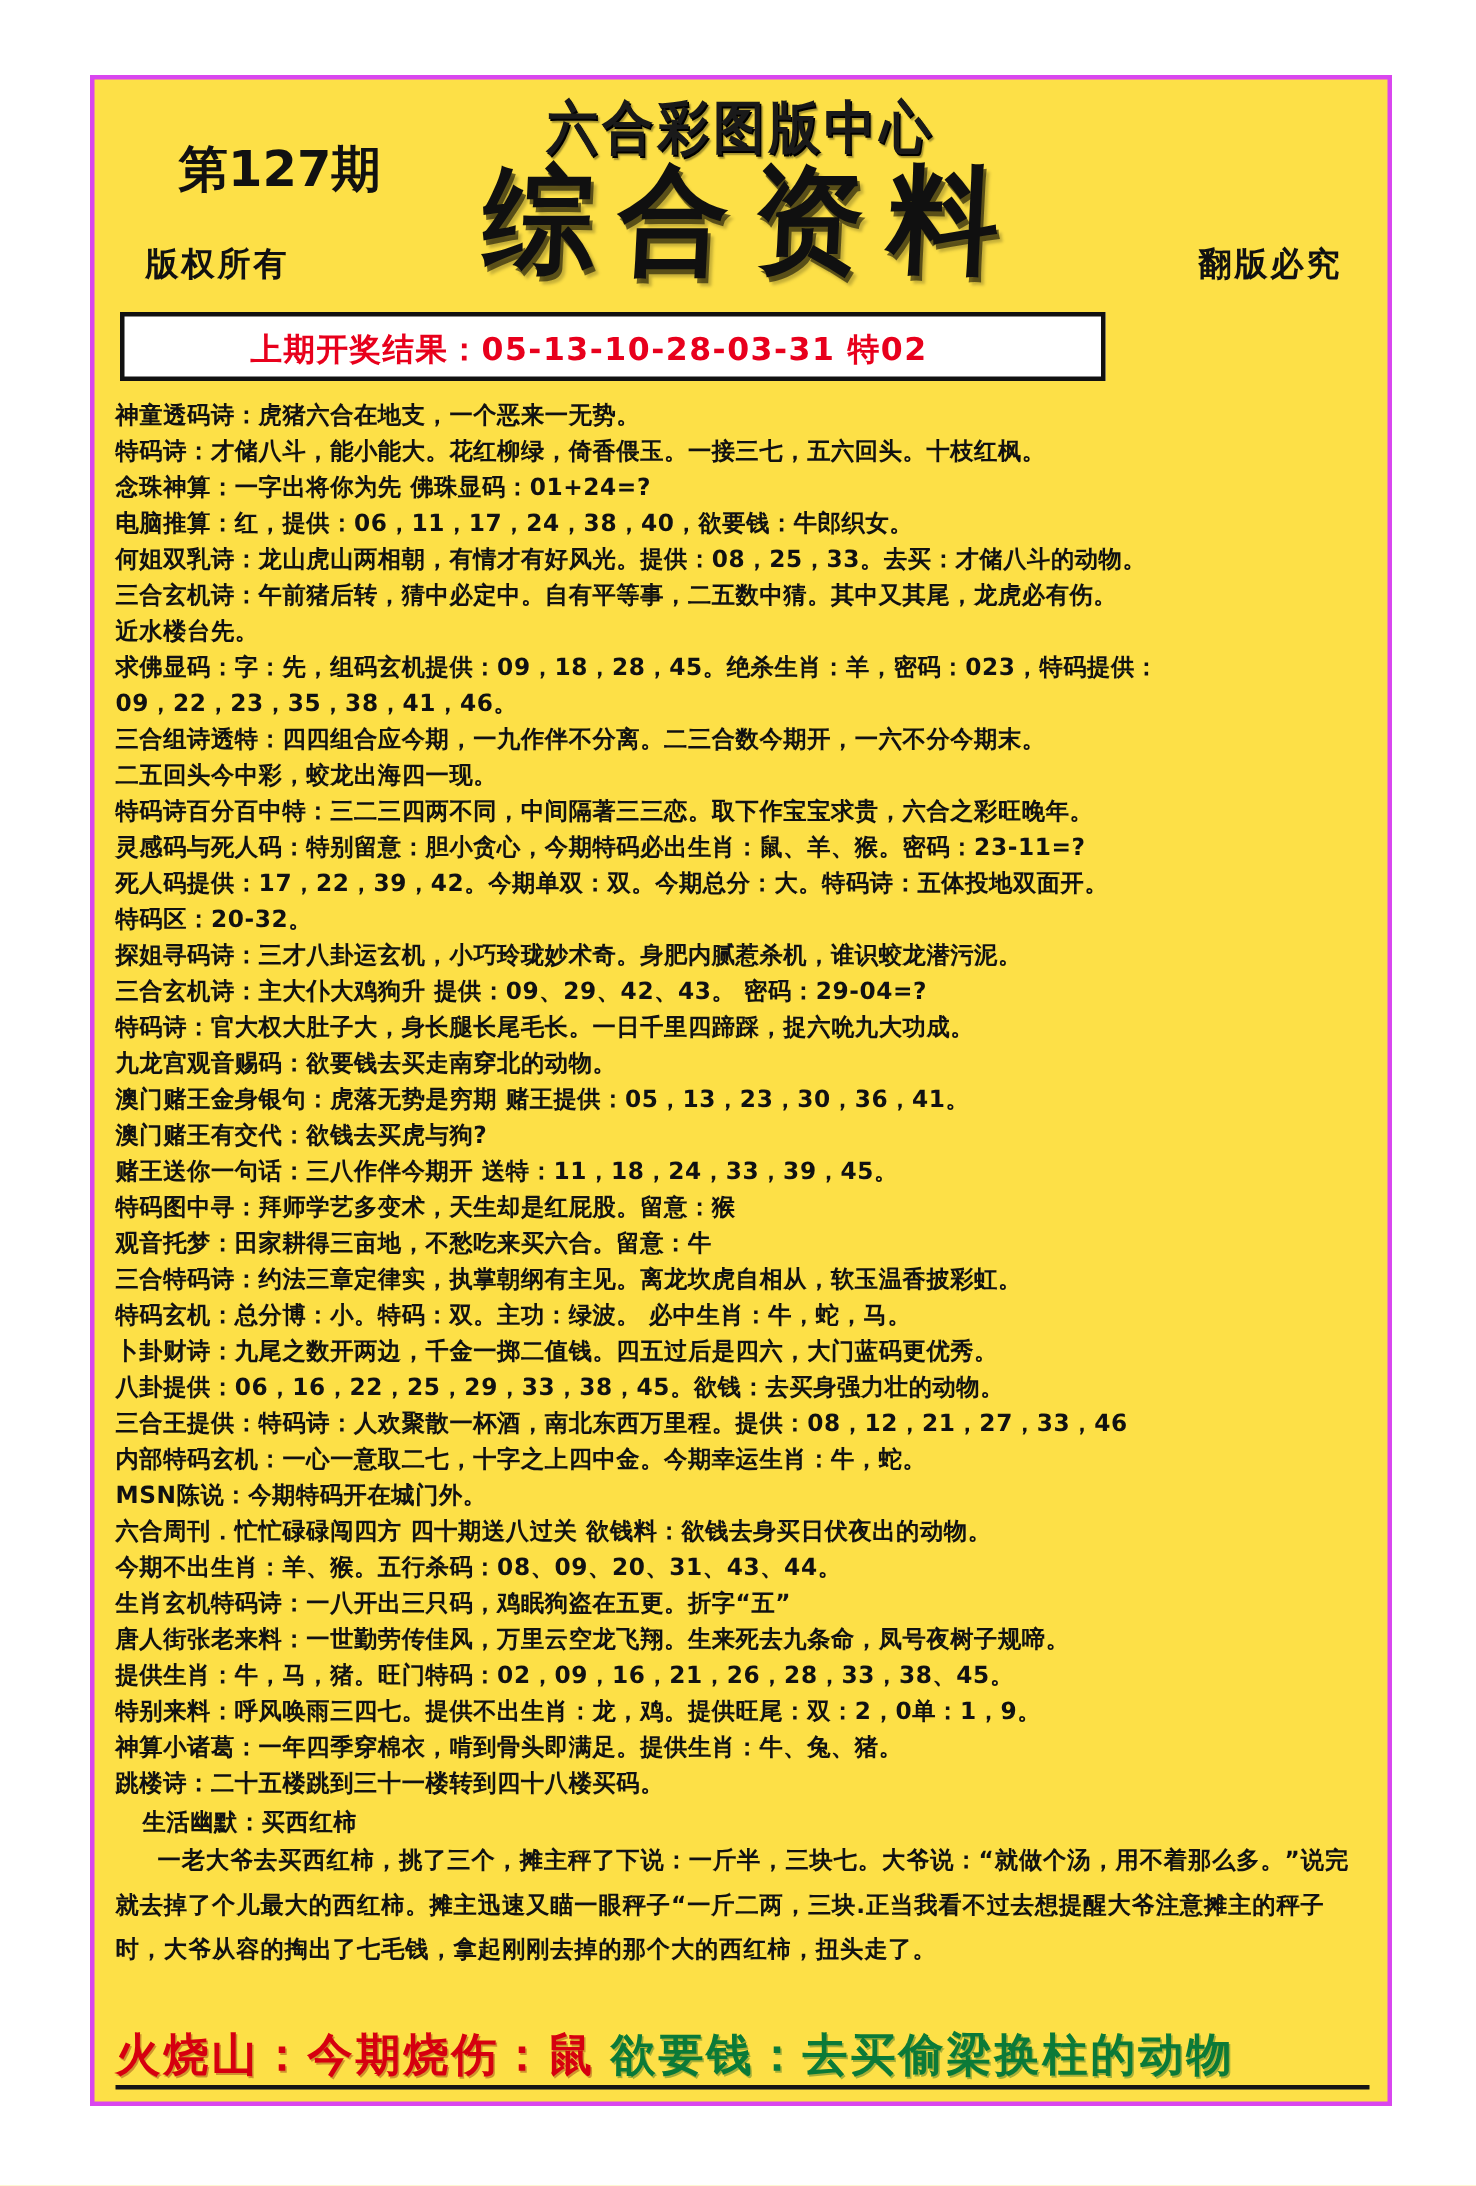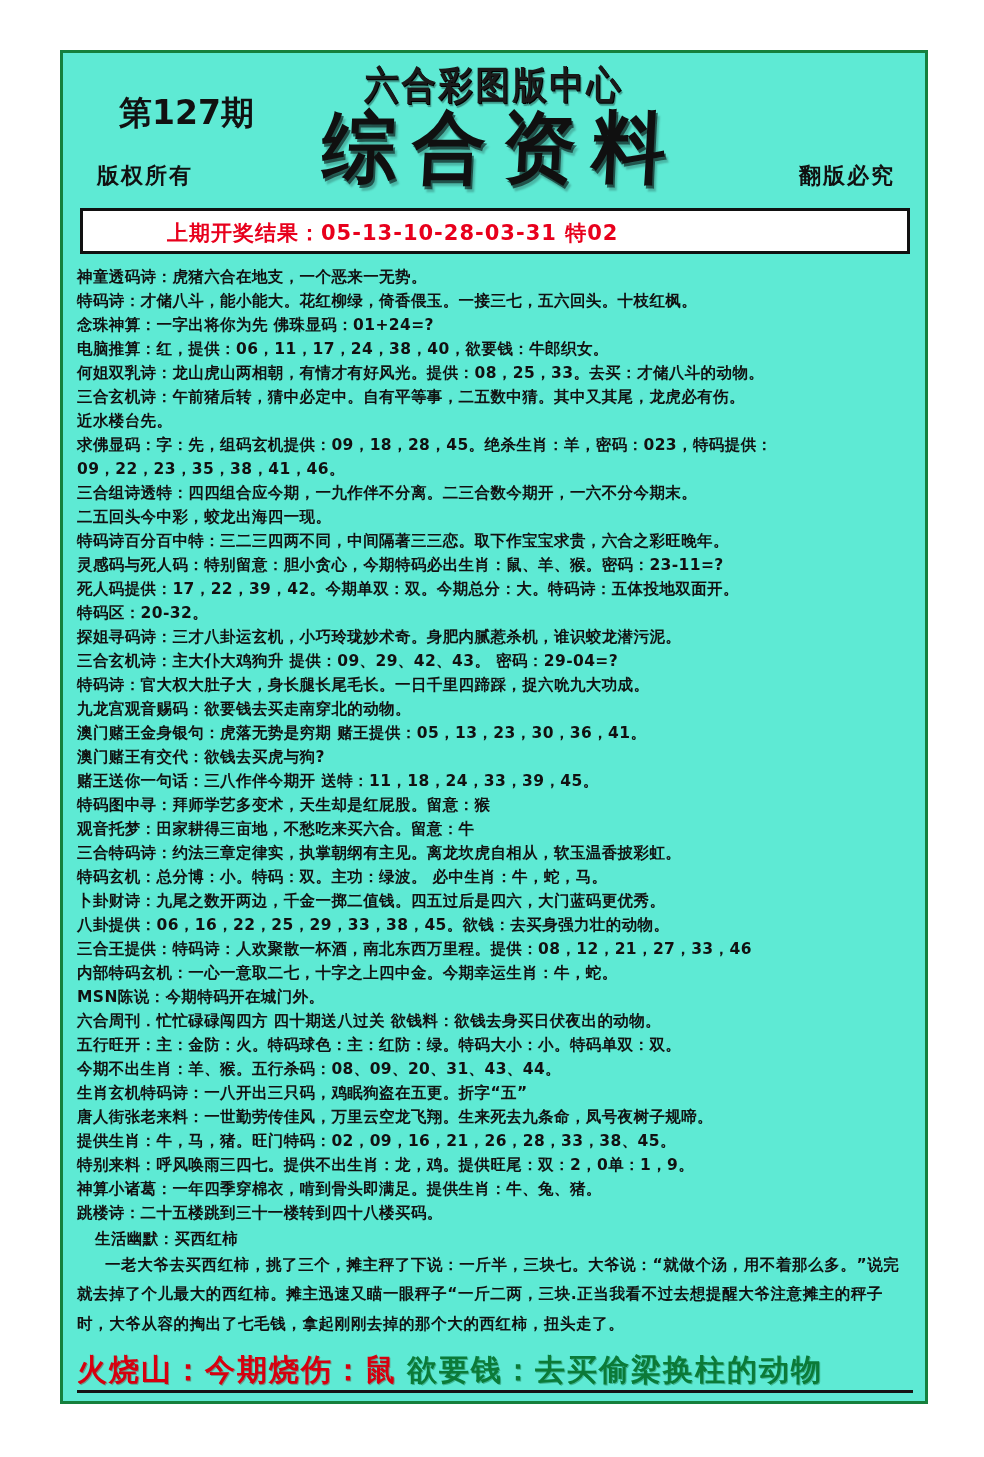--- a/index.html
+++ b/index.html
@@ -15,23 +15,23 @@
     overflow: hidden;
   }
 
   
   #page-frame {
     position: absolute;
     left: 60px;
     top: 50px;
     width: 868px;
     height: 1354px;
-    border: 3px solid #15803d;
+    border: 3px solid #d946ef;
     box-sizing: border-box;
-    background: #5eead4;
+    background: #fde047;
   }
 
   
   #masthead {
     position: relative;
     height: 148px;
   }
   #issue-number {
     position: absolute;
     left: 56px;
@@ -91,21 +91,21 @@
     font-size: 22px;
     color: #111;
     letter-spacing: 2px;
   }
 
   
   #result-band {
     position: absolute;
     left: 17px;
     top: 155px;
-    width: 830px;
+    width: 657px;
     height: 46px;
     border: 3px solid #111;
     box-sizing: border-box;
     background: #fff;
   }
   #result-text {
     position: absolute;
     left: 84px;
     top: 8px;
     font-family: "DejaVu Sans", sans-serif;
@@ -217,21 +217,20 @@
         <div class="line">特码图中寻：拜师学艺多变术，天生却是红屁股。留意：猴</div>
         <div class="line">观音托梦：田家耕得三亩地，不愁吃来买六合。留意：牛</div>
         <div class="line">三合特码诗：约法三章定律实，执掌朝纲有主见。离龙坎虎自相从，软玉温香披彩虹。</div>
         <div class="line">特码玄机：总分博：小。特码：双。主功：绿波。 必中生肖：牛，蛇，马。</div>
         <div class="line">卜卦财诗：九尾之数开两边，千金一掷二值钱。四五过后是四六，大门蓝码更优秀。</div>
         <div class="line">八卦提供：06，16，22，25，29，33，38，45。欲钱：去买身强力壮的动物。</div>
         <div class="line">三合王提供：特码诗：人欢聚散一杯酒，南北东西万里程。提供：08，12，21，27，33，46</div>
         <div class="line">内部特码玄机：一心一意取二七，十字之上四中金。今期幸运生肖：牛，蛇。</div>
         <div class="line">MSN陈说：今期特码开在城门外。</div>
         <div class="line">六合周刊．忙忙碌碌闯四方   四十期送八过关  欲钱料：欲钱去身买日伏夜出的动物。</div>
-        <div class="line">五行旺开：主：金防：火。特码球色：主：红防：绿。特码大小：小。特码单双：双。</div>
         <div class="line">今期不出生肖：羊、猴。五行杀码：08、09、20、31、43、44。</div>
         <div class="line">生肖玄机特码诗：一八开出三只码，鸡眠狗盗在五更。折字“五”</div>
         <div class="line">唐人街张老来料：一世勤劳传佳风，万里云空龙飞翔。生来死去九条命，凤号夜树子规啼。</div>
         <div class="line">提供生肖：牛，马，猪。旺门特码：02，09，16，21，26，28，33，38、45。</div>
         <div class="line">特别来料：呼风唤雨三四七。提供不出生肖：龙，鸡。提供旺尾：双：2，0单：1，9。</div>
         <div class="line">神算小诸葛：一年四季穿棉衣，啃到骨头即满足。提供生肖：牛、兔、猪。</div>
         <div class="line">跳楼诗：二十五楼跳到三十一楼转到四十八楼买码。</div>
       </div>
     <div class="line humor-head">生活幽默：买西红柿</div>
     <div class="line para indent">一老大爷去买西红柿，挑了三个，摊主秤了下说：一斤半，三块七。大爷说：“就做个汤，用不着那么多。”说完就去掉了个儿最大的西红柿。摊主迅速又瞄一眼秤子“一斤二两，三块.正当我看不过去想提醒大爷注意摊主的秤子时，大爷从容的掏出了七毛钱，拿起刚刚去掉的那个大的西红柿，扭头走了。</div>

